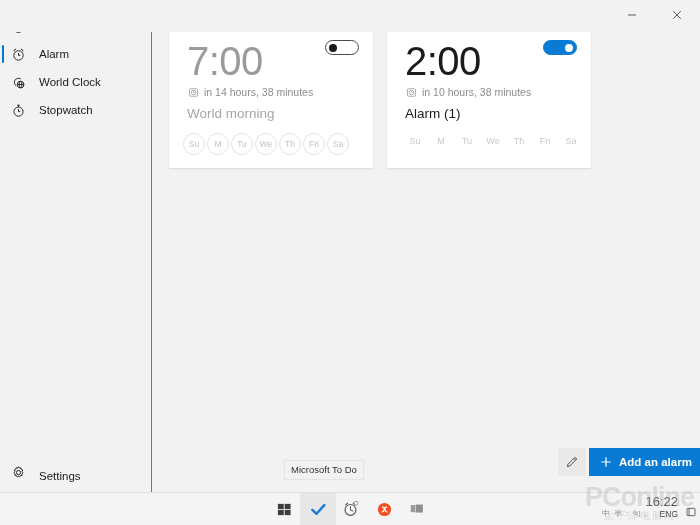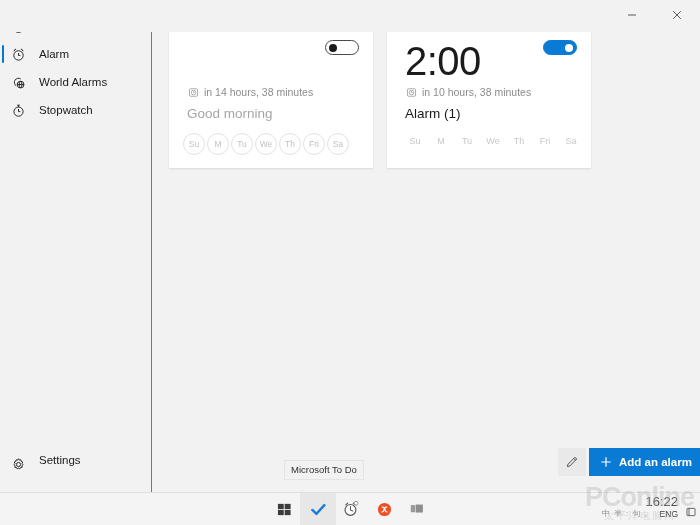--- a/index.html
+++ b/index.html
@@ -112,21 +112,21 @@
     white-space: nowrap;
   }
 
   #settings-item {
     position: absolute;
     left: 0;
     bottom: 10px;
     width: 152px;
     height: 28px;
     display: flex;
-    align-items: flex-start;
+    align-items: flex-end;
     padding-left: 8px;
     box-sizing: border-box;
   }
 
   
   #content {
     position: absolute;
     left: 153px;
     top: 0;
     width: 547px;
@@ -433,21 +433,21 @@
       </div>
 
       <div class="nav-item">
         <span class="nav-icon">
           <svg width="15" height="15" viewBox="0 0 16 16" fill="none" stroke="currentColor" stroke-width="1">
             <path d="M10.4 4.2 A4.2 4.2 0 1 0 5.6 11.6"></path>
             <circle cx="10.2" cy="10.2" r="3.6"></circle>
             <path d="M6.6 10.2 H13.8 M10.2 6.6 A5 5 0 0 1 10.2 13.8 A5 5 0 0 1 10.2 6.6"></path>
           </svg>
         </span>
-        <span class="nav-label">World Alarms</span>
+        <span class="nav-label">World Clock</span>
       </div>
 
       <div class="nav-item">
         <span class="nav-icon">
           <svg width="15" height="15" viewBox="0 0 16 16" fill="none" stroke="currentColor" stroke-width="1">
             <circle cx="8" cy="9.2" r="4.9"></circle>
             <path d="M8 6.4 V9.2 H9.9"></path>
             <path d="M6.6 2.3 H9.4 M8 2.3 V4.3"></path>
           </svg>
         </span>
@@ -466,31 +466,32 @@
       <span class="nav-label">Settings</span>
     </div>
 
   </div>
 
   <div id="content">
 
     <div id="cards">
 
       <div class="alarm-card" id="card-0">
+        <div class="card-time dim">7:00</div>
         <div class="card-remaining">
           <span class="clock-ico">
             <svg width="11" height="11" viewBox="0 0 12 12" fill="none" stroke="currentColor" stroke-width="0.9">
               <rect x="1.6" y="1.9" width="8.8" height="8.2" rx="1.3"></rect>
               <circle cx="6" cy="6" r="2.5"></circle>
               <path d="M6 4.6 V6 H7.1"></path>
             </svg>
           </span>
           <span>in 14 hours, 38 minutes</span>
         </div>
-        <div class="card-name dim">Good morning</div>
+        <div class="card-name dim">World morning</div>
         <div class="card-days">
           <span class="day-circle">Su</span>
           <span class="day-circle">M</span>
           <span class="day-circle">Tu</span>
           <span class="day-circle">We</span>
           <span class="day-circle">Th</span>
           <span class="day-circle">Fri</span>
           <span class="day-circle">Sa</span>
         </div>
         <div class="toggle off">

